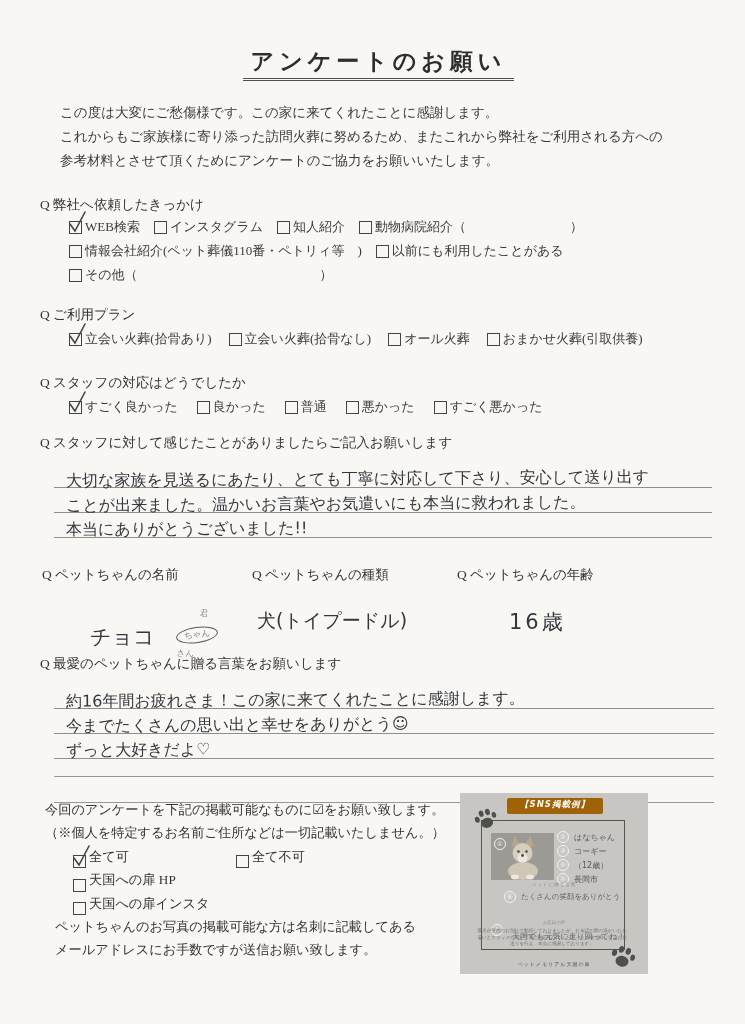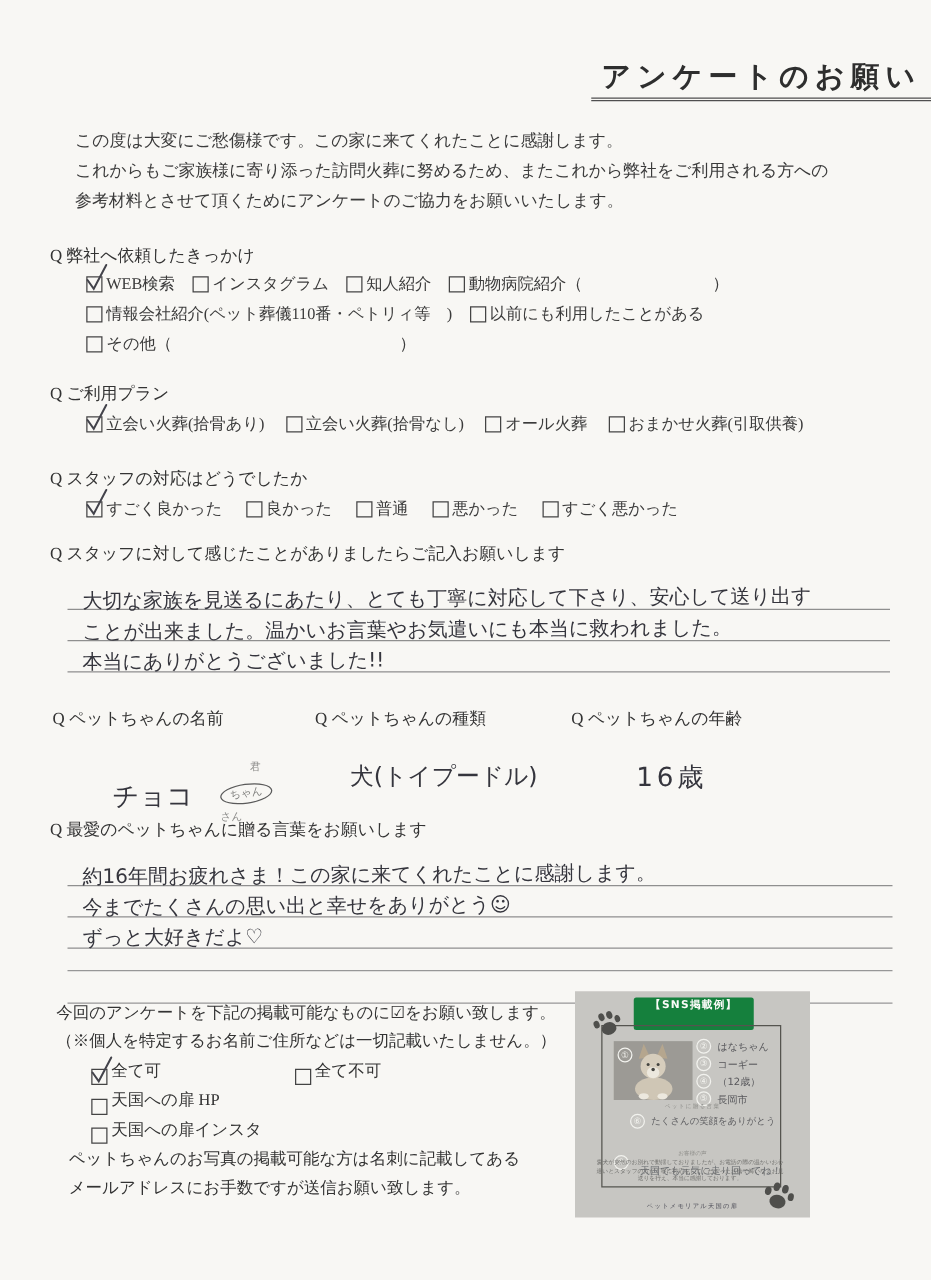--- a/index.html
+++ b/index.html
@@ -1,19 +1,19 @@
 <!DOCTYPE html>
 <html><head>
 <meta charset="utf-8">
 <style>
   html,body{margin:0;padding:0;}
   .page{position:relative;width:745px;height:1024px;background:#f8f7f4;overflow:hidden;
         font-family:"Liberation Serif", serif;color:#3a3a3a;}
   
-  .title{position:absolute;top:40px;left:12px;right:0;text-align:right;margin:0;font-weight:600;}
+  .title{position:absolute;top:40px;left:12px;right:0;text-align:center;margin:0;font-weight:600;}
   .title-text{font-size:23px;letter-spacing:5px;color:#2e2e2e;border-bottom:3px double #4f4f4f;padding:0 8px 4px;}
   
   .intro{position:absolute;left:60px;top:101px;font-size:13.5px;line-height:23.8px;color:#3b3b3b;}
   
   .qblock{position:absolute;left:40px;}
   .q-label{font-size:13.5px;color:#333;}
   .opt-row{display:flex;align-items:center;margin-left:14px;height:22px;font-size:13px;color:#3b3b3b;padding-left:15px;}
   .opt{display:inline-flex;align-items:center;position:relative;white-space:pre;}
   .opt-label{white-space:pre;}
   .cb{display:inline-block;width:11px;height:11px;border:1.3px solid #444;margin-right:3px;position:relative;flex:0 0 auto;background:transparent;}
@@ -29,39 +29,39 @@
   .lines{margin-top:11px;}
   .hand-line{position:relative;height:24px;border-bottom:1px solid #8f8f8f;margin-left:14px;}
   .hand-line .hand{position:absolute;left:12px;bottom:-3px;font-size:16px;white-space:nowrap;transform:rotate(-0.4deg);}
   .hand-line.empty{border-bottom:1px solid #979797;}
   
   .pets{position:absolute;top:566px;left:0;width:745px;height:90px;}
   .pet-col{position:absolute;top:0;}
   .pet-name-col{left:42px;} .pet-type-col{left:252px;} .pet-age-col{left:457px;}
   .pet-answer{font-size:21px;margin-top:24px;white-space:nowrap;}
   .pet-name-col .pet-answer{margin-left:48px;}
-  .pet-type-col .pet-answer{margin-left:28px;font-size:19px;}
+  .pet-type-col .pet-answer{margin-left:5px;font-size:19px;}
   .pet-age-col .pet-answer{margin-left:52px;letter-spacing:3px;}
   .honorific{display:inline-block;position:relative;width:44px;height:52px;vertical-align:-16px;margin-left:16px;font-size:8.5px;color:#8a8a88;font-family:"Liberation Serif",serif;}
   .hon-top{position:absolute;right:6px;top:0;}
   .hon-mid{position:absolute;left:6px;top:19px;padding:1px 7px;border:1.2px solid #5a5a5a;border-radius:50%;transform:rotate(-8deg);color:#7c7c7a;}
   .hon-bottom{position:absolute;left:6px;bottom:0;}
   .q6{top:655px;width:674px;}
   
   .publish{position:absolute;left:45px;top:798px;font-size:13.2px;line-height:23.4px;color:#333;}
   .publish .note{margin-left:0;}
   .pub-opt-row{margin-left:28px;display:flex;}
   .pub-opt{display:inline-flex;align-items:flex-end;position:relative;}
   .pub-gap{width:107px;}
   .publish .footer-line{margin-left:10px;}
   
   .sns{position:absolute;left:460px;top:793px;width:188px;height:181px;background:#c7c6c2;
        font-family:"DejaVu Sans", sans-serif;}
-  .sns-title{position:absolute;left:47px;top:5px;width:96px;height:26px;background:#15803d;border-radius:2px;
-             color:#fbfbf9;font-size:8.5px;font-weight:bold;text-align:center;line-height:13px;letter-spacing:1px;}
+  .sns-title{position:absolute;left:47px;top:5px;width:96px;height:16px;background:#a16207;border-radius:2px;
+             color:#fbfbf9;font-size:8.5px;font-weight:bold;text-align:center;line-height:13px;letter-spacing:1px;font-style:italic;}
   .sns-frame{position:absolute;left:21px;top:27px;width:142px;height:128px;border:1px solid #55544f;}
   .sns-photo{position:absolute;left:31px;top:40px;width:63px;height:47px;background:#9c9a95;overflow:hidden;}
   .circ{display:inline-block;width:10px;height:10px;border:1px solid #f2f2ee;border-radius:50%;color:#f2f2ee;
         font-size:7px;line-height:10px;text-align:center;flex:0 0 auto;}
   .photo-num{position:absolute;left:3px;top:5px;}
   .sns-item{position:absolute;left:97px;display:flex;align-items:center;gap:5px;color:#56565a;font-size:8px;white-space:nowrap;}
   .sns-msg-label{position:absolute;left:0;right:0;top:89px;text-align:center;font-size:4.5px;color:#8d8d89;letter-spacing:1px;}
   .sns-msg1{position:absolute;left:44px;top:98px;display:flex;align-items:center;gap:5px;font-size:7.5px;color:#5d5d60;white-space:nowrap;}
   .sns-msg2{position:absolute;left:52px;top:112px;font-size:8px;color:#676a6e;white-space:nowrap;margin-top:26px;}
   .sns-review-label{position:absolute;left:0;right:0;top:127px;text-align:center;font-size:4.5px;color:#8d8d89;}

